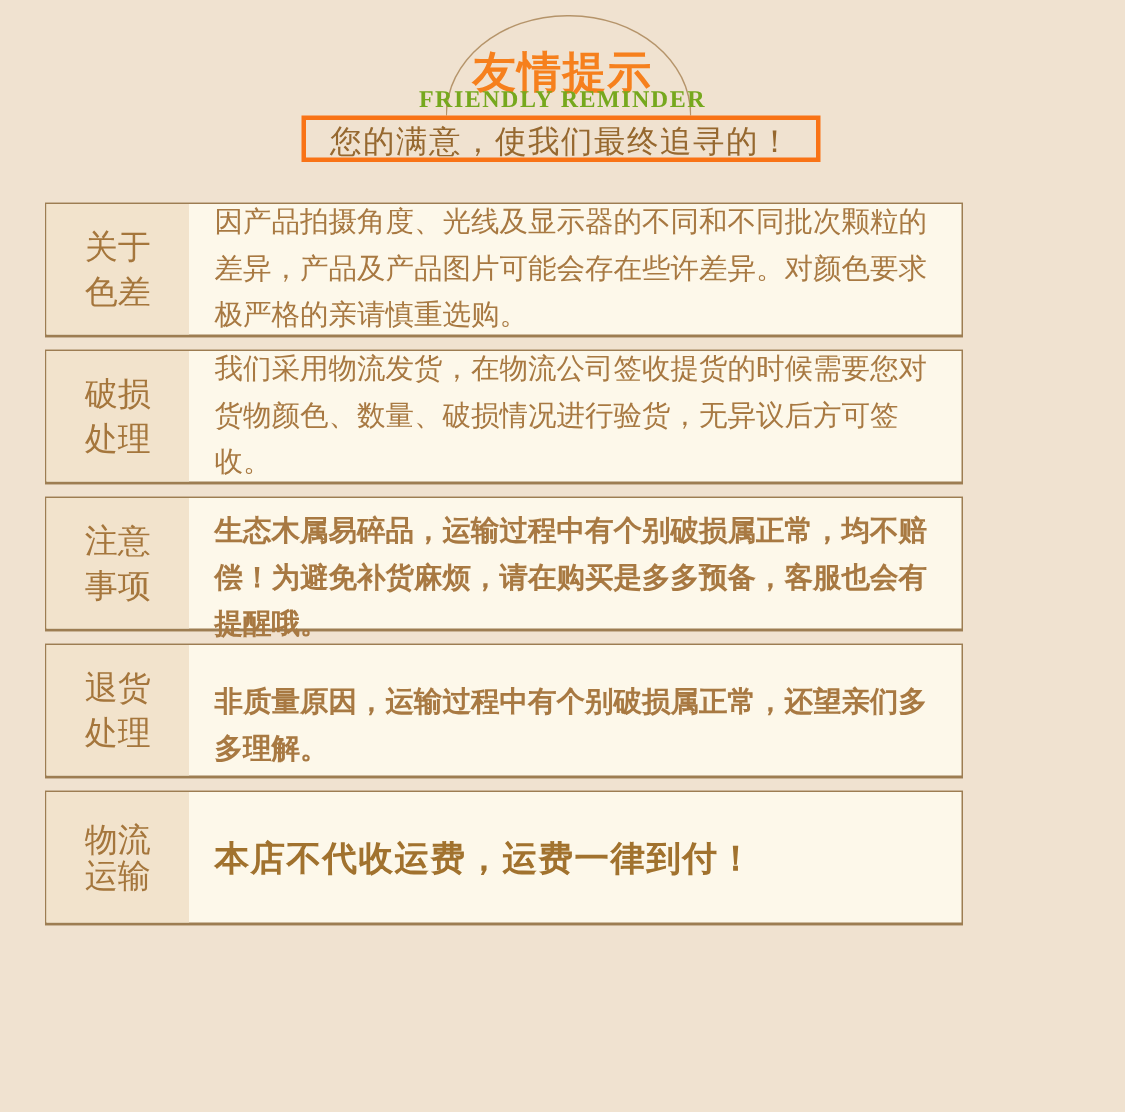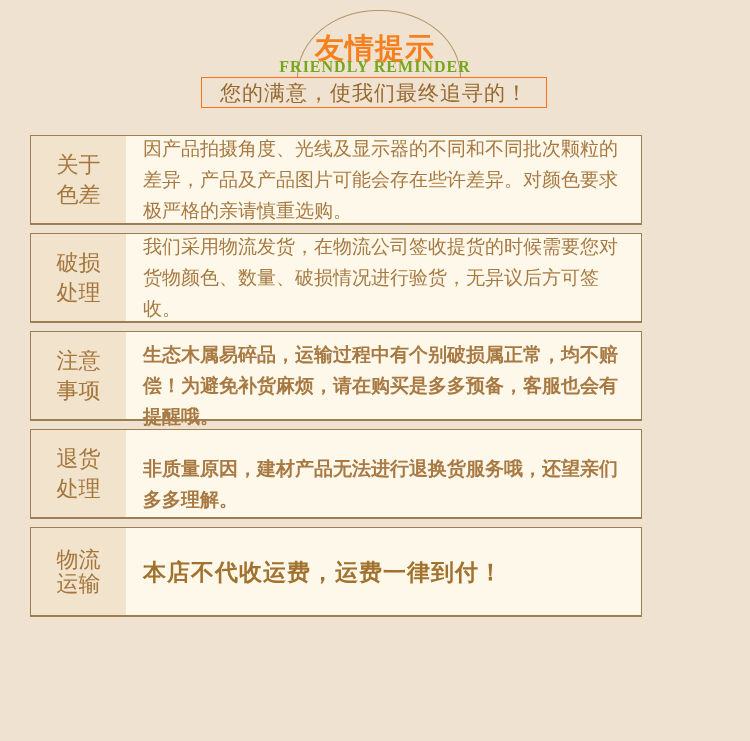--- a/index.html
+++ b/index.html
@@ -27,21 +27,21 @@
     position:absolute;top:58px;left:0;right:0;
     text-align:center;
     font-family:"Liberation Serif", serif;
     font-size:16px;font-weight:bold;
     color:#76a81e;letter-spacing:1px;
   }
   .slogan-box{
     position:absolute;left:201px;top:77px;
     width:346px;height:31px;
     box-sizing:border-box;
-    border:1px solid #f97316;
+    border:3px solid #f97316;
     background:#f0e2d0;
     text-align:center;
     line-height:29px;
     font-size:21px;color:#96682f;letter-spacing:1px;
   }
   
   .sections{
     position:absolute;left:30px;top:135px;width:612px;
   }
   .sec{
@@ -100,21 +100,21 @@
 
     <div class="sec emph">
       <div class="sec-label">注意
 事项</div>
       <div class="sec-body">生态木属易碎品，运输过程中有个别破损属正常，均不赔偿！为避免补货麻烦，请在购买是多多预备，客服也会有提醒哦。</div>
     </div>
 
     <div class="sec emph">
       <div class="sec-label">退货
 处理</div>
-      <div class="sec-body">非质量原因，建材产品无法进行退换货服务哦，还望亲们多多理解。</div>
+      <div class="sec-body">非质量原因，运输过程中有个别破损属正常，还望亲们多多理解。</div>
     </div>
 
 
     <div class="sec final">
       <div class="sec-label">物流
 运输</div>
       <div class="sec-body">本店不代收运费，运费一律到付！</div>
     </div>
 
   </div>

